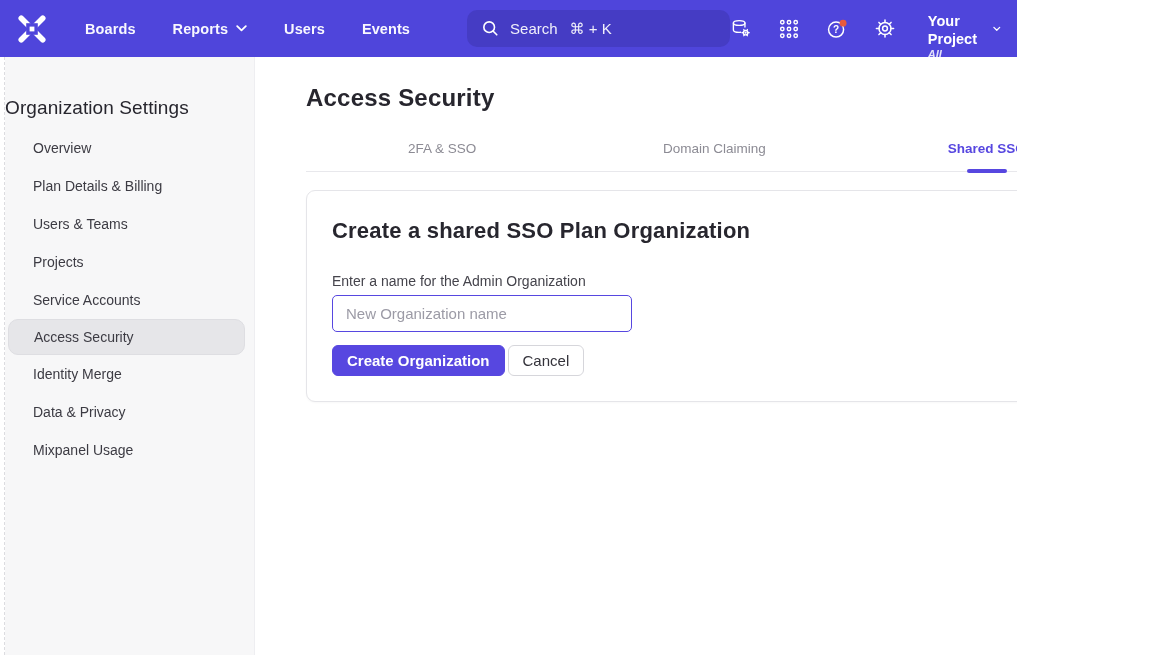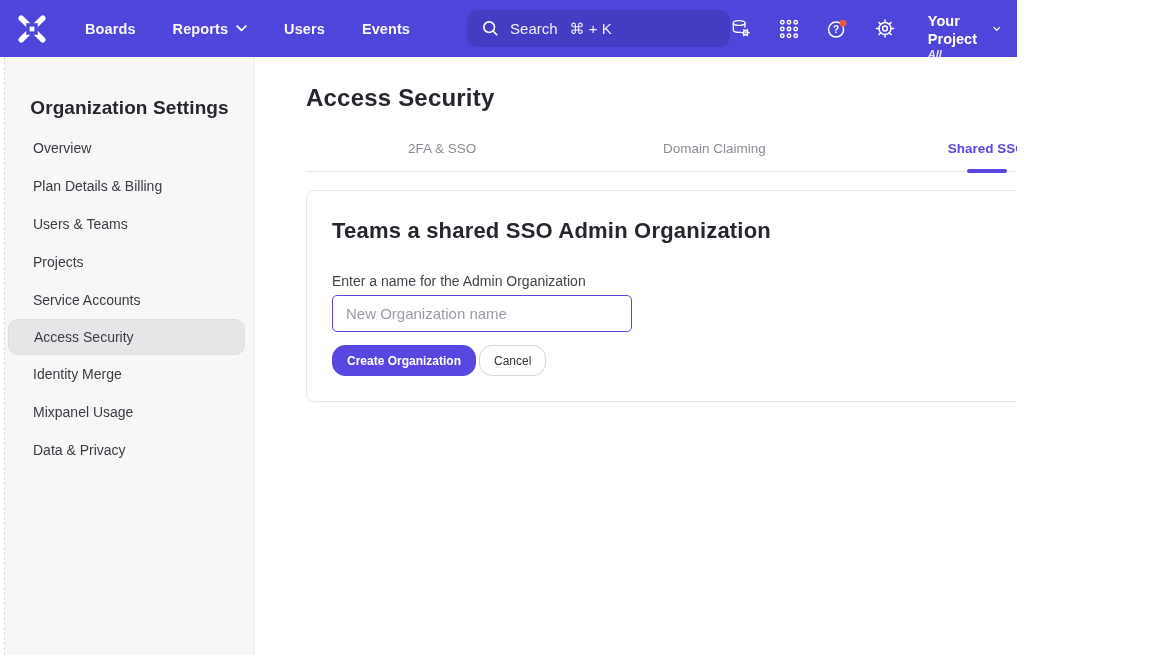--- a/index.html
+++ b/index.html
@@ -34,41 +34,41 @@
   .icon-btn{width:22px;height:22px;background:none;border:none;padding:0;cursor:pointer;display:flex;align-items:center;justify-content:center;}
   .project-selector{display:flex;align-items:center;gap:12px;margin-left:6px;cursor:pointer;}
   .proj-text{display:flex;flex-direction:column;align-items:flex-start;line-height:1.25;margin-top:44px;}
   .proj-title{color:#fff;font-size:14.5px;font-weight:700;}
   .proj-sub{color:rgba(255,255,255,.85);font-size:11px;font-weight:700;font-style:italic;}
 
   
   .body-row{flex:1;display:flex;min-height:0;}
   .left-rail{width:5px;background:#fff;border-right:1px dashed #DCDCE0;flex:none;}
   .sidebar{width:250px;background:var(--sidebar-bg);border-right:1px solid #EEEEF1;flex:none;padding-top:40px;}
-  .sb-title{font-size:19px;font-weight:700;color:var(--text-dark);text-align:center;letter-spacing:.1px;}
+  .sb-title{font-size:19px;font-weight:400;color:var(--text-dark);text-align:left;letter-spacing:.1px;}
   .sb-section{margin-top:38px;padding-left:12px;font-size:13.5px;color:var(--muted);}
   .sb-list{margin-top:10px;}
   .side-item{height:38px;display:flex;align-items:center;padding-left:28px;font-size:14px;color:var(--item-text);cursor:pointer;}
   .side-item.selected{background:var(--pill-bg);border:1px solid var(--pill-border);border-radius:10px;margin:0 9px 0 3px;padding-left:25px;height:36px;}
 
   
   .content{flex:1;background:#fff;padding:27px 0 0 51px;min-width:0;}
   .page-title{font-size:24px;font-weight:700;color:var(--text-dark);letter-spacing:.2px;}
   .tabs{width:817px;margin-top:24px;display:grid;grid-template-columns:repeat(3,1fr);border-bottom:1px solid var(--line);height:36px;}
   .tab{position:relative;display:flex;align-items:flex-start;justify-content:center;padding-top:5px;font-size:13.5px;color:var(--tab-inactive);background:none;border:none;cursor:pointer;}
   .tab.active{color:var(--accent);font-weight:700;}
   .tab-underline{position:absolute;bottom:-2px;left:50%;transform:translateX(-50%);width:40px;height:4px;border-radius:2px;background:var(--accent);}
 
   .card{width:817px;margin-top:18px;background:#fff;border:1px solid #E5E5E9;border-radius:9px;box-shadow:0 1px 2px rgba(30,30,40,.03);padding:27px 25px 25px 25px;}
   .card-title{font-size:22px;font-weight:700;color:var(--text-dark);letter-spacing:.2px;}
   .field-label{margin-top:29px;font-size:14px;color:#45444C;display:block;}
   .org-input{margin-top:6px;width:300px;height:37px;border:1.5px solid var(--accent);border-radius:5px;padding:0 13px;font-size:15px;color:var(--text-dark);outline:none;display:block;}
   .org-input::placeholder{color:var(--placeholder);}
   .btn-row{margin-top:13px;display:flex;align-items:center;gap:3px;}
-  .btn{height:31px;border-radius:13px;font-size:12px;display:inline-flex;align-items:center;padding:0 14px;cursor:pointer;}
+  .btn{height:31px;border-radius:6px;font-size:15px;display:inline-flex;align-items:center;padding:0 14px;cursor:pointer;}
   .btn-primary{background:var(--accent);border:1px solid var(--accent);color:#fff;font-weight:700;}
   .btn-secondary{background:#fff;border:1px solid #D6D6DB;color:#33323A;font-weight:500;}
 
   svg{display:block;}
 </style>
 </head>
 <body>
 
 <div class="page">
 
@@ -165,43 +165,43 @@
     <aside class="sidebar">
       <div class="sb-title">Organization Settings</div>
       <nav class="sb-list">
         <div class="side-item">Overview</div>
         <div class="side-item">Plan Details &amp; Billing</div>
         <div class="side-item">Users &amp; Teams</div>
         <div class="side-item">Projects</div>
         <div class="side-item">Service Accounts</div>
         <div class="side-item selected">Access Security</div>
         <div class="side-item">Identity Merge</div>
+        <div class="side-item">Data &amp; Privacy</div>
         <div class="side-item">Mixpanel Usage</div>
-        <div class="side-item">Data &amp; Privacy</div>
       </nav>
     </aside>
 
     <main class="content">
       <h1 class="page-title">Access Security</h1>
 
       <div class="tabs">
         <button class="tab">
           <span>2FA &amp; SSO</span>
         </button>
         <button class="tab">
           <span>Domain Claiming</span>
         </button>
         <button class="tab active">
           <span>Shared SSO</span>
           <span class="tab-underline"></span>
         </button>
       </div>
 
       <section class="card">
-        <h2 class="card-title">Teams a shared SSO Admin Organization</h2>
+        <h2 class="card-title">Create a shared SSO Plan Organization</h2>
         <label class="field-label">Enter a name for the Admin Organization</label>
         <input class="org-input" type="text" placeholder="New Organization name" style="">
         <div class="btn-row">
           <button class="btn btn-primary">Create Organization</button>
           <button class="btn btn-secondary">Cancel</button>
         </div>
       </section>
     </main>
   </div>
 </div>

